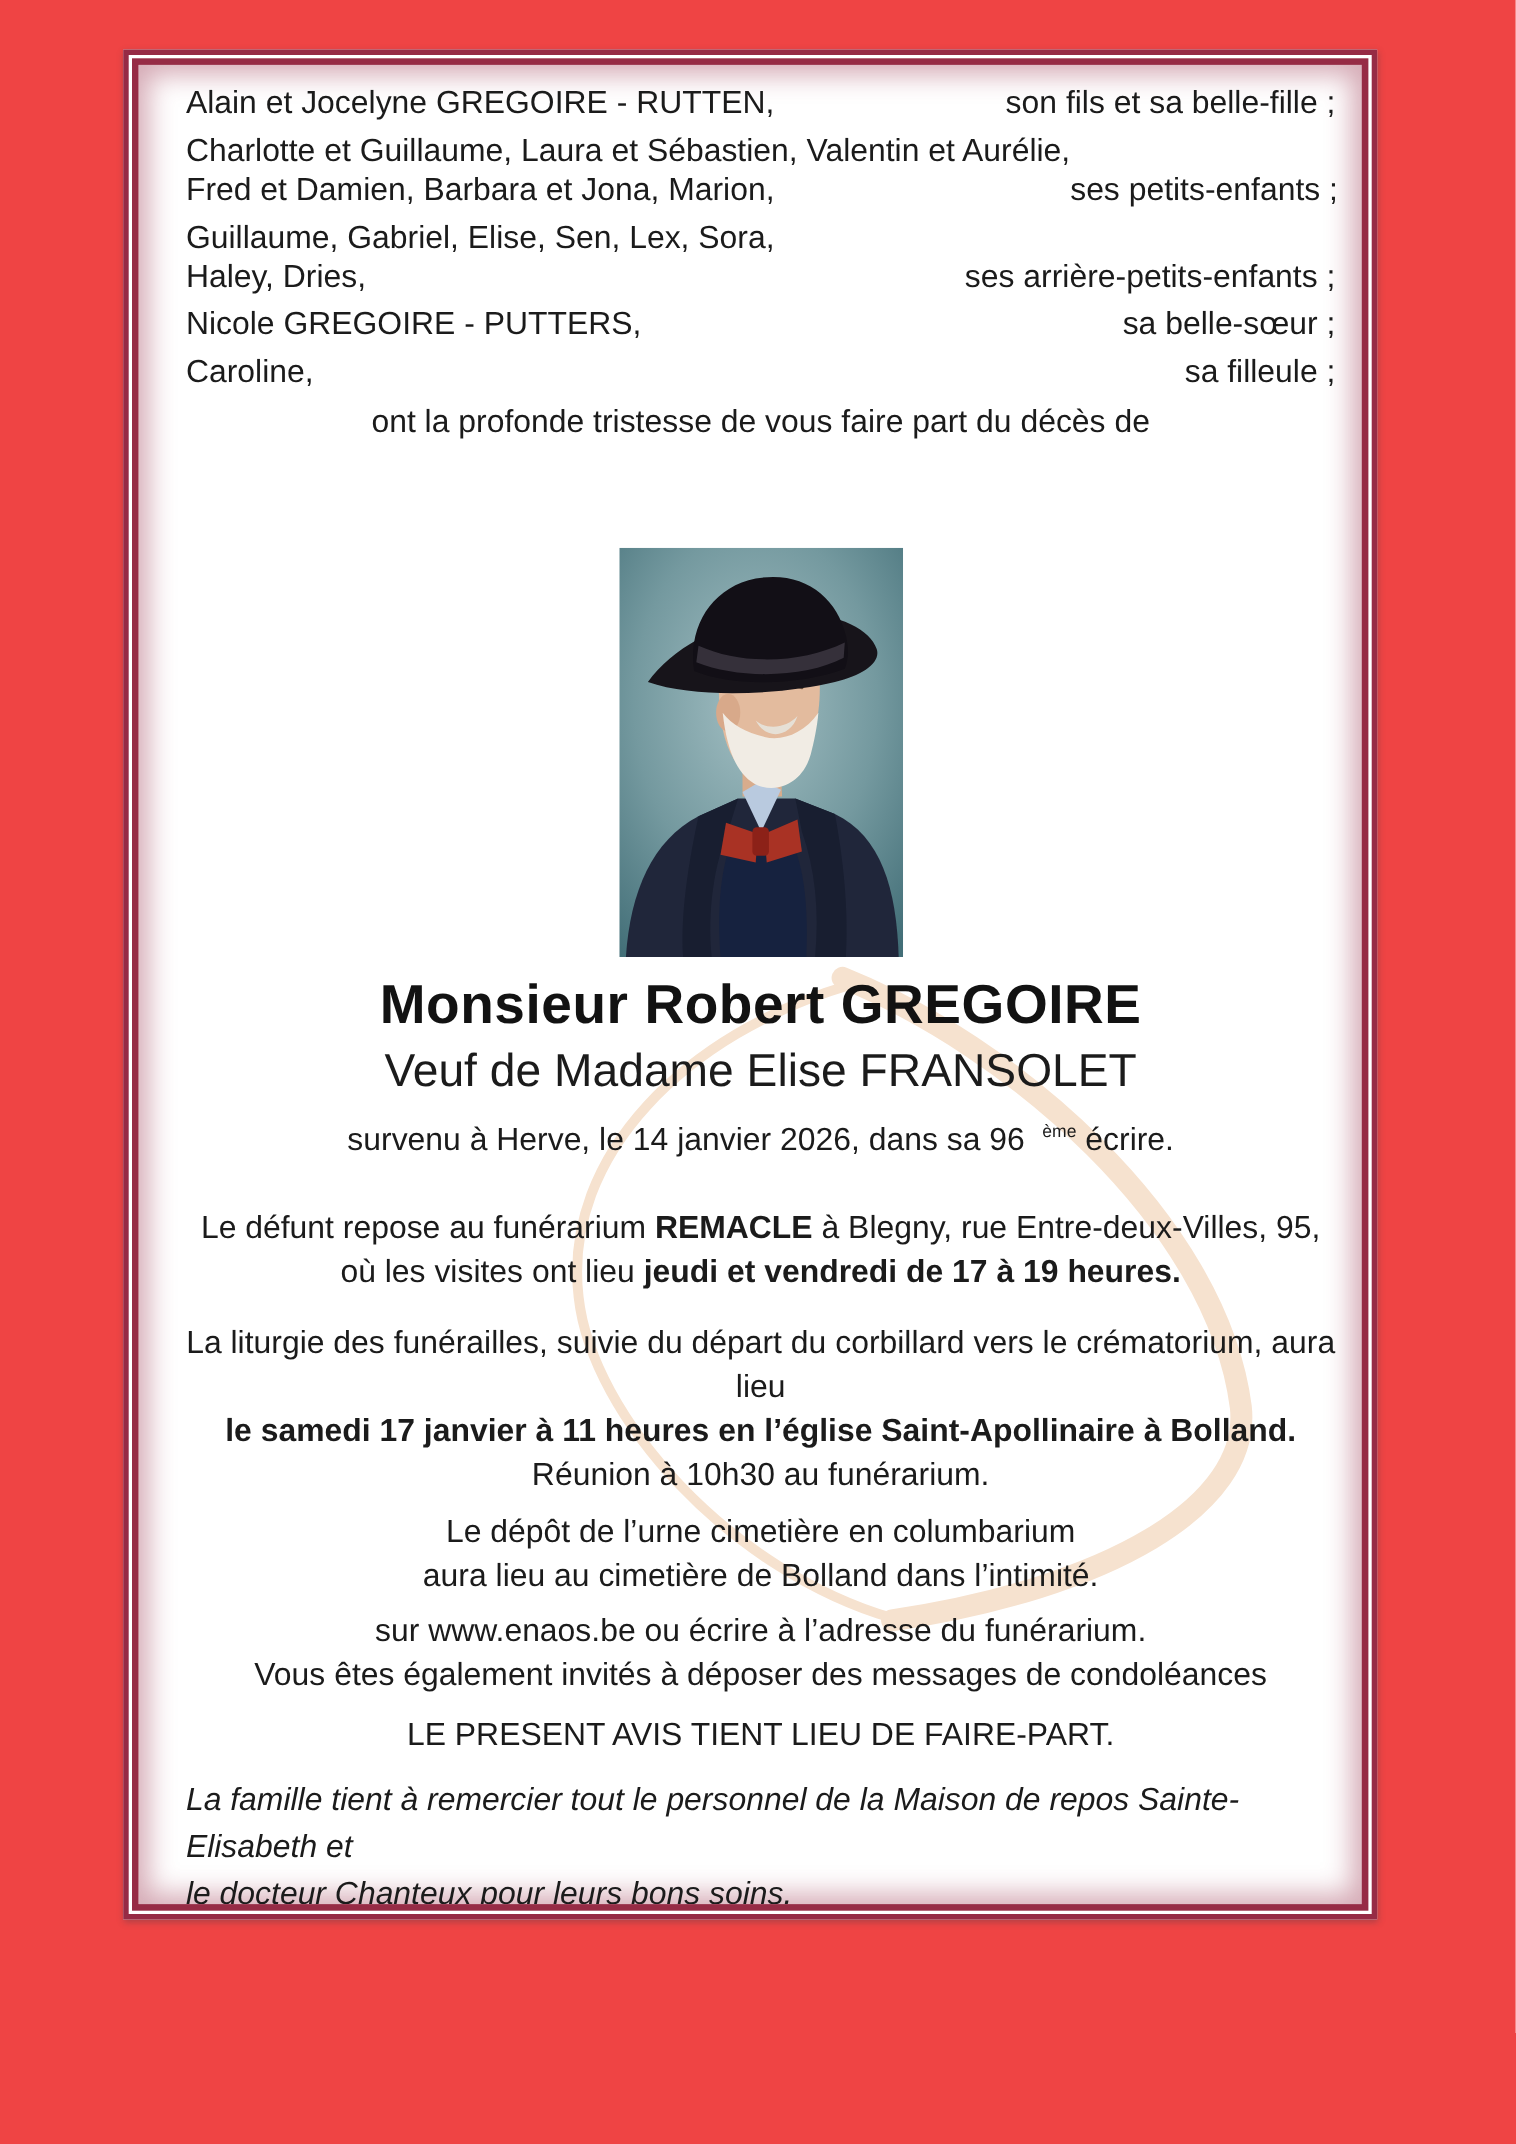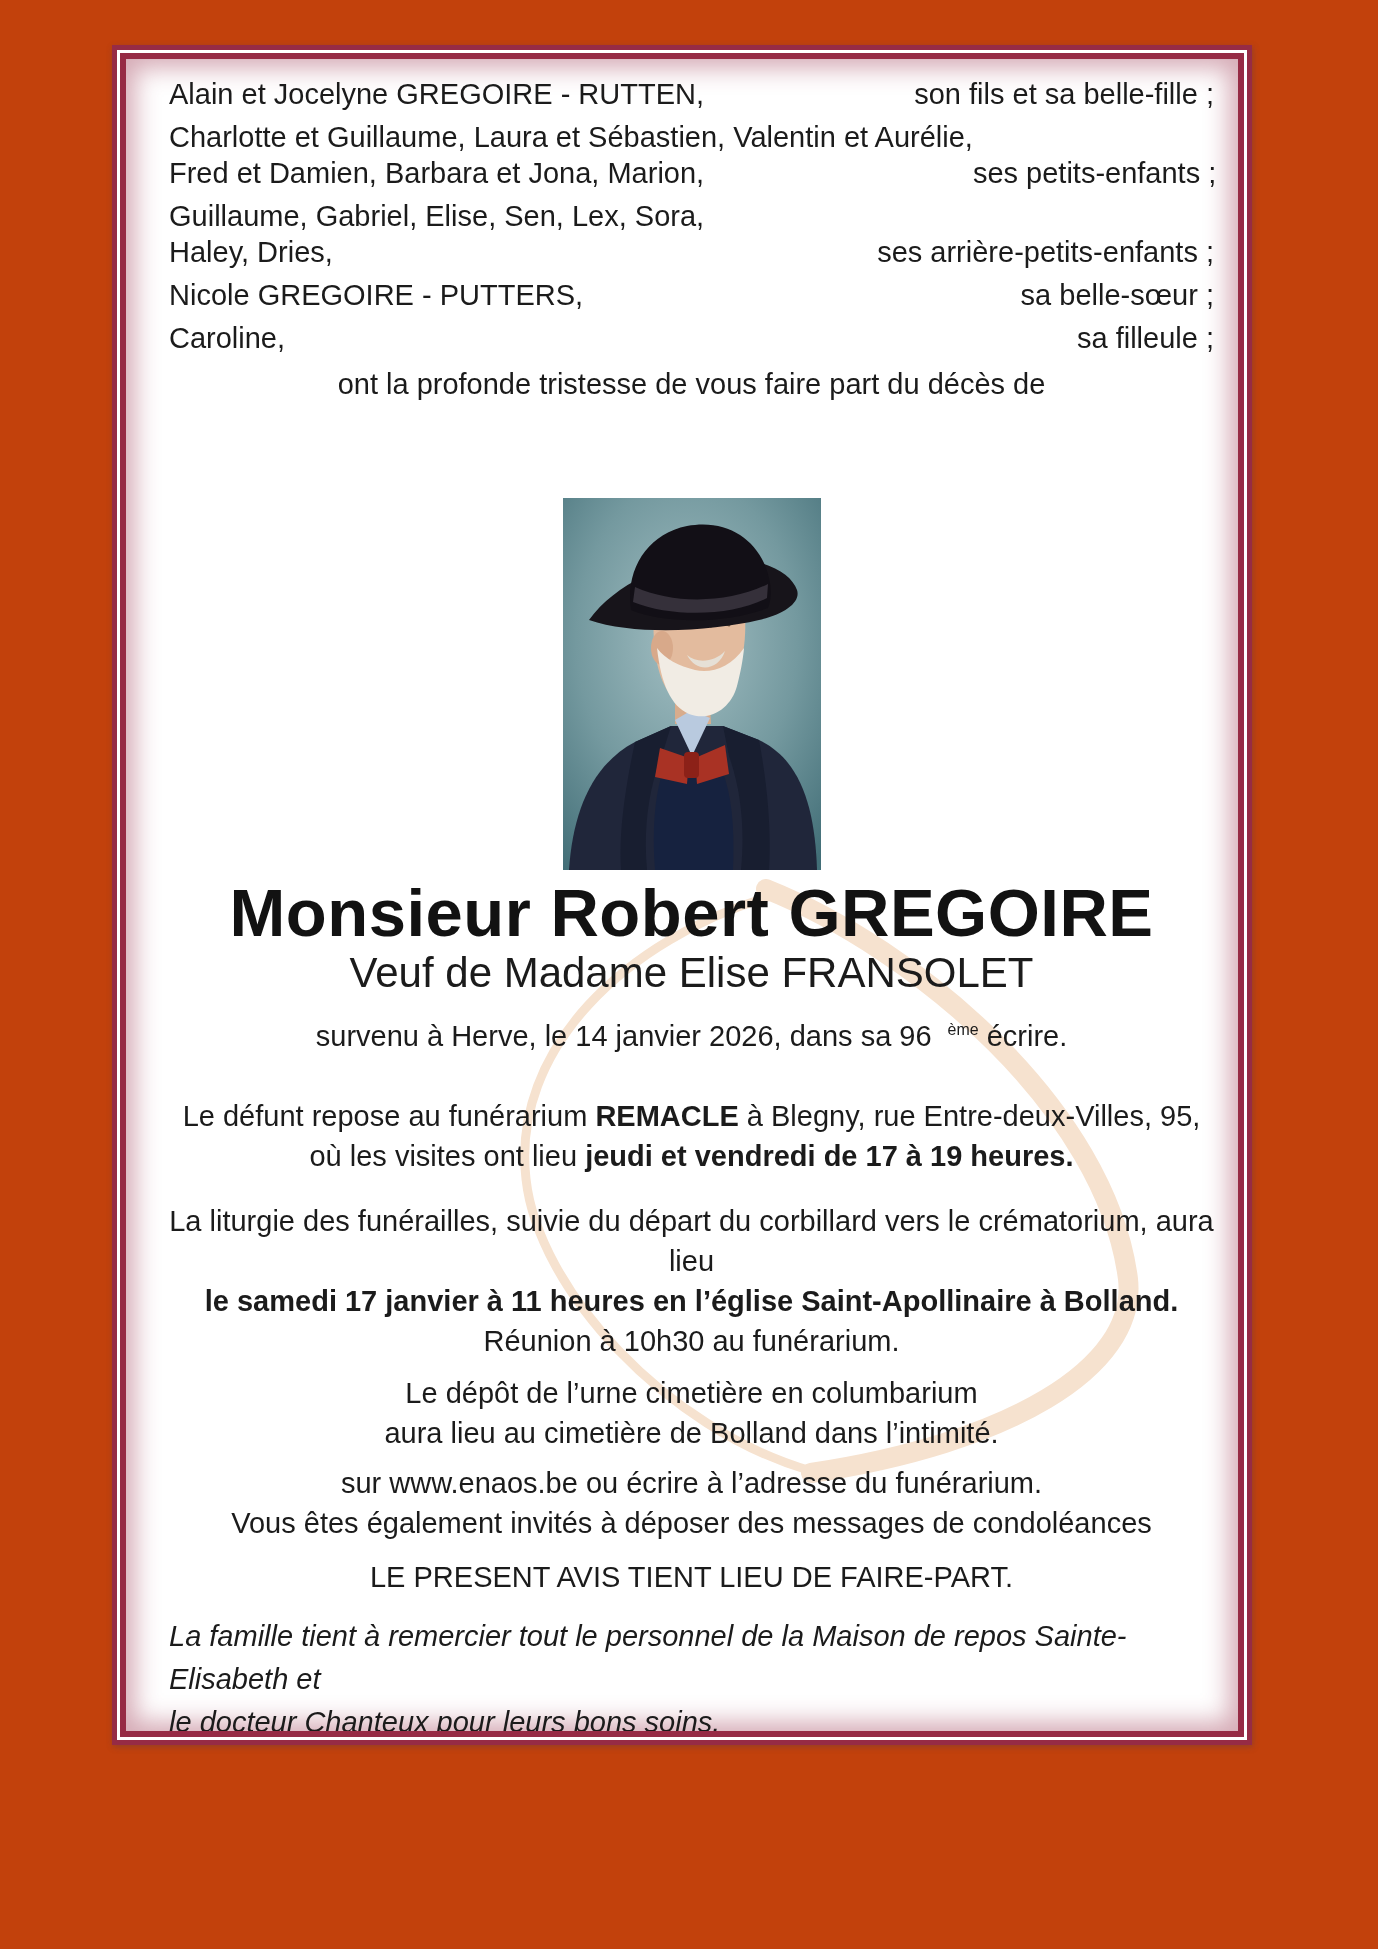--- a/index.html
+++ b/index.html
@@ -1,17 +1,17 @@
 <!DOCTYPE html>
 <html><head>
 <meta charset="utf-8">
 <style>
   html, body { margin:0; padding:0; background:#ffffff; }
   .page {
-    position:relative; width:1378px; height:1949px; background:#c2410c;
+    position:relative; width:1378px; height:1949px; background:#ef4444;
     font-family:"Liberation Sans", sans-serif; color:#1b1b1b; overflow:hidden;
   }
   .frame {
     position:absolute; left:112px; top:45px; width:1140px; height:1700px;
     box-sizing:border-box; border:5px solid #962b45; padding:3px; background:#ffffff;
     box-shadow:1px 2px 6px rgba(90,60,70,0.45);
   }
   .frame-inner {
     position:relative; height:100%; box-sizing:border-box;
     border:6px solid #962b45;
@@ -23,21 +23,21 @@
 
   .fam-row { display:flex; justify-content:space-between; align-items:flex-end; margin-bottom:7px; }
   .fam-names, .fam-rel { font-size:29px; line-height:36px; white-space:nowrap; }
 
   .center { text-align:center; }
   .announce { font-size:29px; line-height:36px; margin-top:10px; }
 
   .photo-wrap { width:258px; height:372px; margin:96px auto 0; }
   .photo-wrap svg { display:block; width:100%; height:100%; }
 
-  .title    { font-size:67px; line-height:58px; font-weight:700; letter-spacing:0.5px; margin-top:14px; color:#121212; }
+  .title    { font-size:50px; line-height:58px; font-weight:700; letter-spacing:0.5px; margin-top:14px; color:#121212; }
   .subtitle { font-size:42px; line-height:50px; margin-top:6px; }
 
   .para { font-size:29px; line-height:40px; }
   .para .ln { display:block; }
   .mt40 { margin-top:40px; } .mt18 { margin-top:18px; } .mt16 { margin-top:25px; }
   .mt14 { margin-top:14px; } .mt12 { margin-top:12px; } .mt10 { margin-top:10px; }
   .b { font-weight:700; }
   sup { font-size:0.55em; vertical-align:super; line-height:0;margin-left:16px; }
 
   .thanks { font-size:29px; line-height:43px; font-style:italic; margin-top:18px; text-align:left; }

